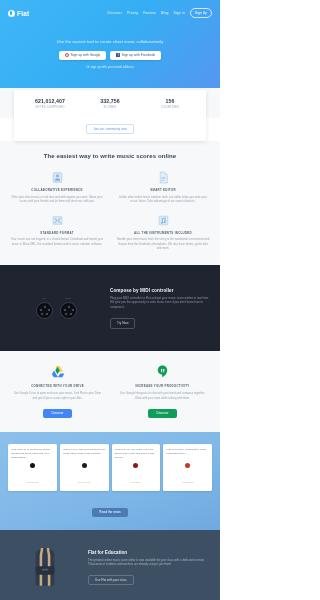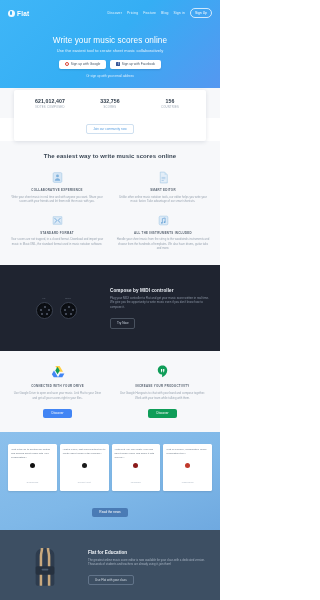--- a/index.html
+++ b/index.html
@@ -213,21 +213,20 @@
         <span class="nav-link">Discover</span>
         <span class="nav-link">Pricing</span>
         <span class="nav-link">Feature</span>
         <span class="nav-link">Blog</span>
         <span class="nav-link">Sign in</span>
         <span class="nav-cta">Sign Up</span>
       </div>
     </nav>
 
     <div class="hero-body">
-      <h1 class="hero-title">Write your music scores online</h1>
       <p class="hero-sub">Use the easiest tool to create sheet music collaboratively</p>
       <div class="hero-btns">
         <div class="hero-btn">
           <span class="gicon"></span>
           <span>Sign up with Google</span>
         </div>
         <div class="hero-btn">
           <span class="ficon">f</span>
           <span>Sign up with Facebook</span>
         </div>

